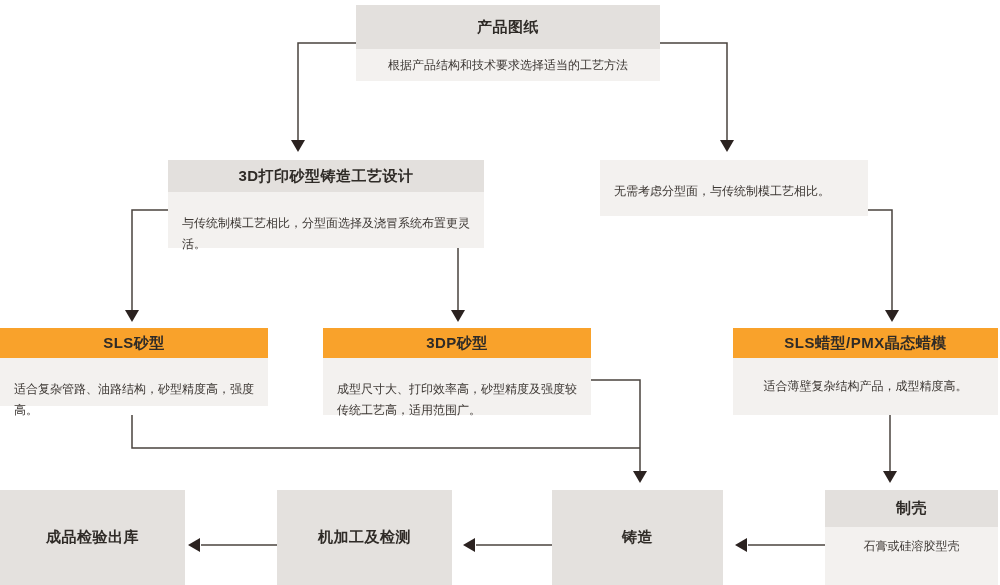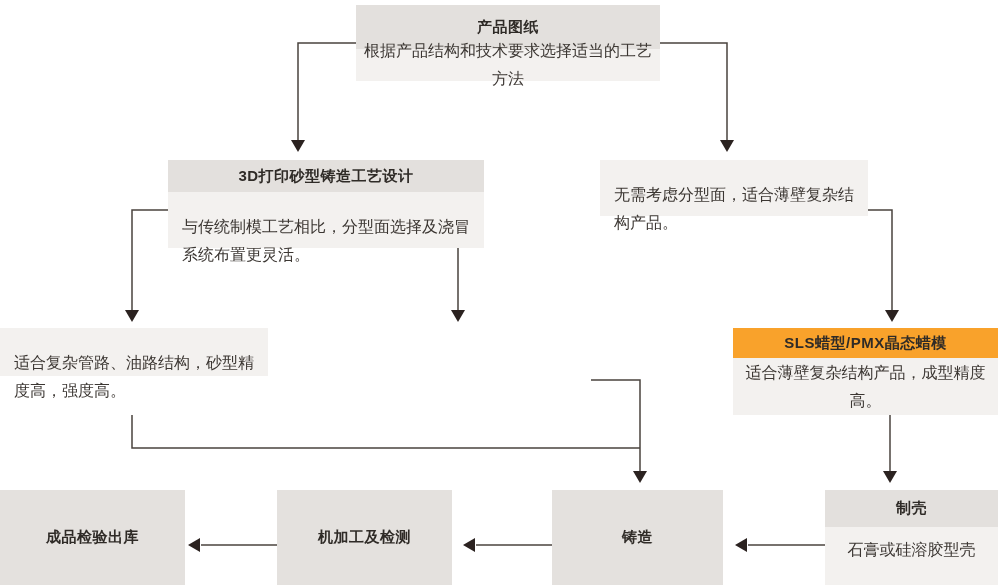--- a/index.html
+++ b/index.html
@@ -22,21 +22,21 @@
   .wires path{stroke:var(--line);stroke-width:1.5;fill:none;}
   .wires polygon{fill:var(--arrow);stroke:none;}
   .box{position:absolute;}
   .hdr{
     display:flex;align-items:center;justify-content:center;
     font-weight:bold;font-size:15px;color:var(--title-text);letter-spacing:.5px;
   }
   .hdr.gray{background:var(--hdr-gray);}
   .hdr.orange{background:var(--orange);}
   .bdy{
-    background:var(--bdy-gray);font-size:16px;color:var(--body-text);line-height:1.72;
+    background:var(--bdy-gray);font-size:12px;color:var(--body-text);line-height:1.72;
   }
   .bdy.center{display:flex;align-items:center;justify-content:center;padding:0 6px;text-align:center;}
   .bdy.left{padding:21px 14px 0 14px;}
   .plain{
     position:absolute;background:var(--plain-gray);
     display:flex;align-items:center;justify-content:center;
     font-weight:bold;font-size:15px;color:var(--title-text);letter-spacing:.5px;
   }
 </style>
 </head>
@@ -94,27 +94,32 @@
     <div class="hdr gray" style="height:44px;">产品图纸</div>
     <div class="bdy center" style="height:32px;">根据产品结构和技术要求选择适当的工艺方法</div>
   </div>
 
   <div class="box" style="left:168px;top:160px;width:316px;">
     <div class="hdr gray" style="height:32px;">3D打印砂型铸造工艺设计</div>
     <div class="bdy left" style="height:56px;">与传统制模工艺相比，分型面选择及浇冒系统布置更灵活。</div>
   </div>
 
   <div class="box" style="left:600px;top:160px;width:268px;">
-    <div class="bdy left" style="height:56px;">无需考虑分型面，适合薄壁复杂结构产品。</div>
+    <div class="bdy left" style="height:56px;">无需考虑分型面，与传统制模工艺相比。</div>
   </div>
 
   <div class="box" style="left:0px;top:328px;width:268px;">
+    <div class="hdr orange" style="height:30px;">SLS砂型</div>
     <div class="bdy left" style="height:48px;">适合复杂管路、油路结构，砂型精度高，强度高。</div>
   </div>
 
+  <div class="box" style="left:323px;top:328px;width:268px;">
+    <div class="hdr orange" style="height:30px;">3DP砂型</div>
+    <div class="bdy left" style="height:57px;">成型尺寸大、打印效率高，砂型精度及强度较传统工艺高，适用范围广。</div>
+  </div>
 
   <div class="box" style="left:733px;top:328px;width:265px;">
     <div class="hdr orange" style="height:30px;">SLS蜡型/PMX晶态蜡模</div>
     <div class="bdy center" style="height:57px;">适合薄壁复杂结构产品，成型精度高。</div>
   </div>
 
   <div class="box" style="left:825px;top:490px;width:173px;">
     <div class="hdr gray" style="height:37px;">制壳</div>
     <div class="bdy center" style="height:58px;align-items:flex-start;padding-top:9px;">石膏或硅溶胶型壳</div>
   </div>

